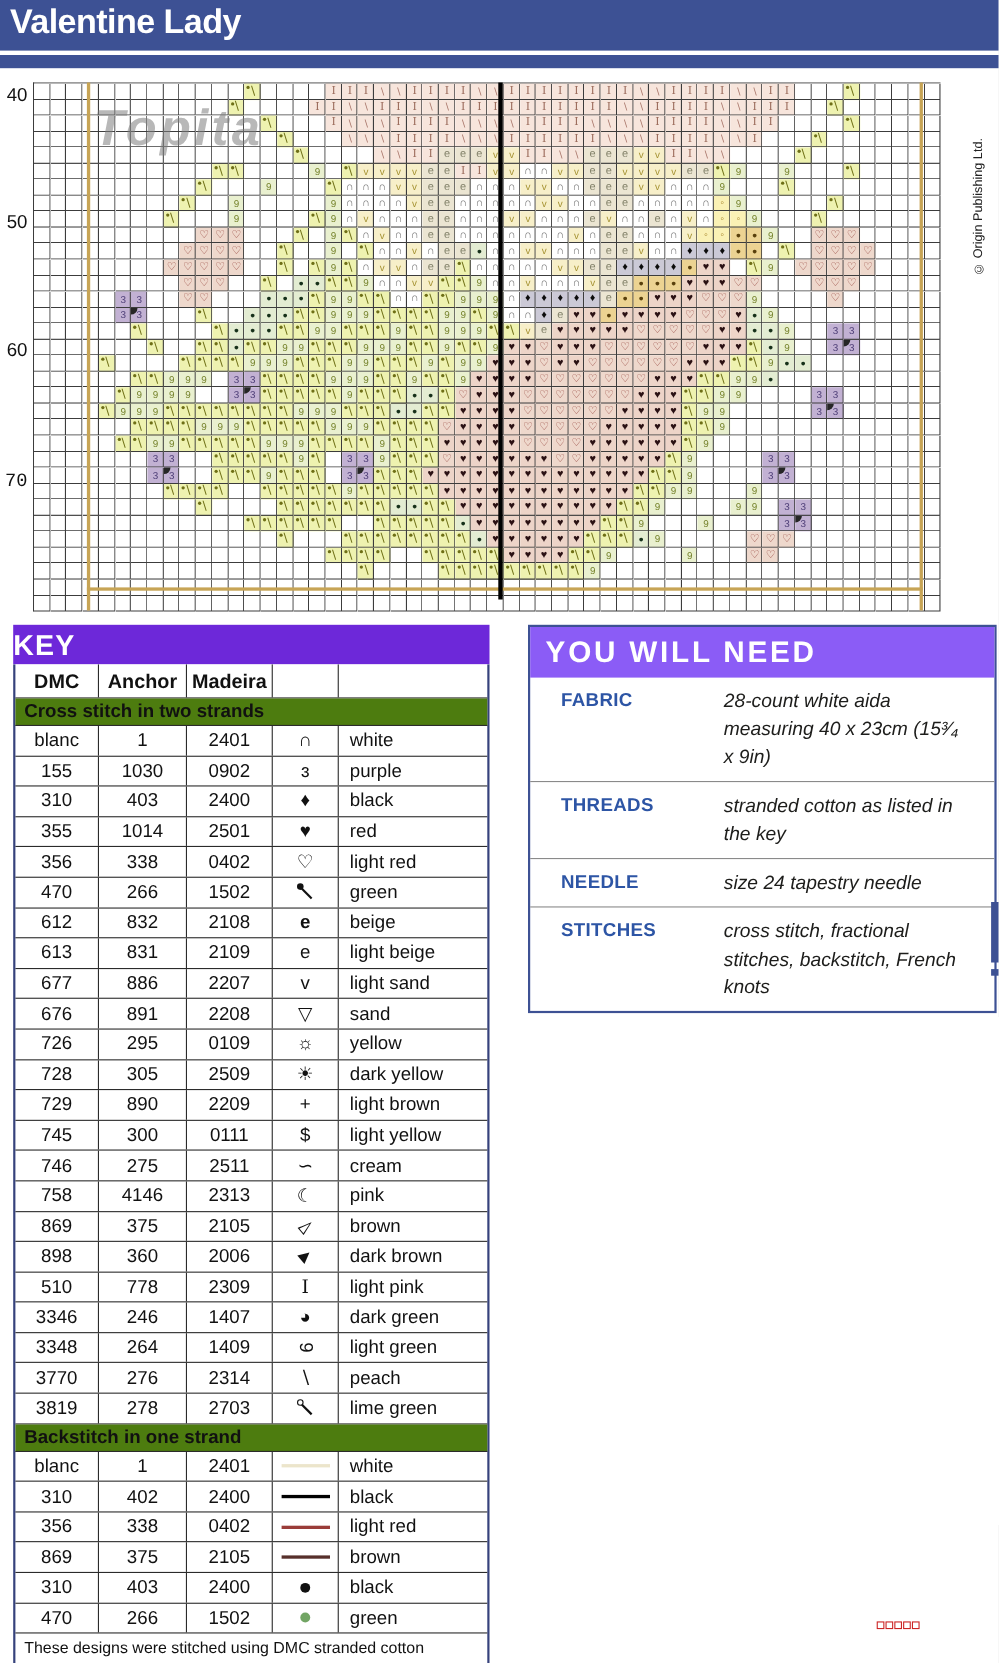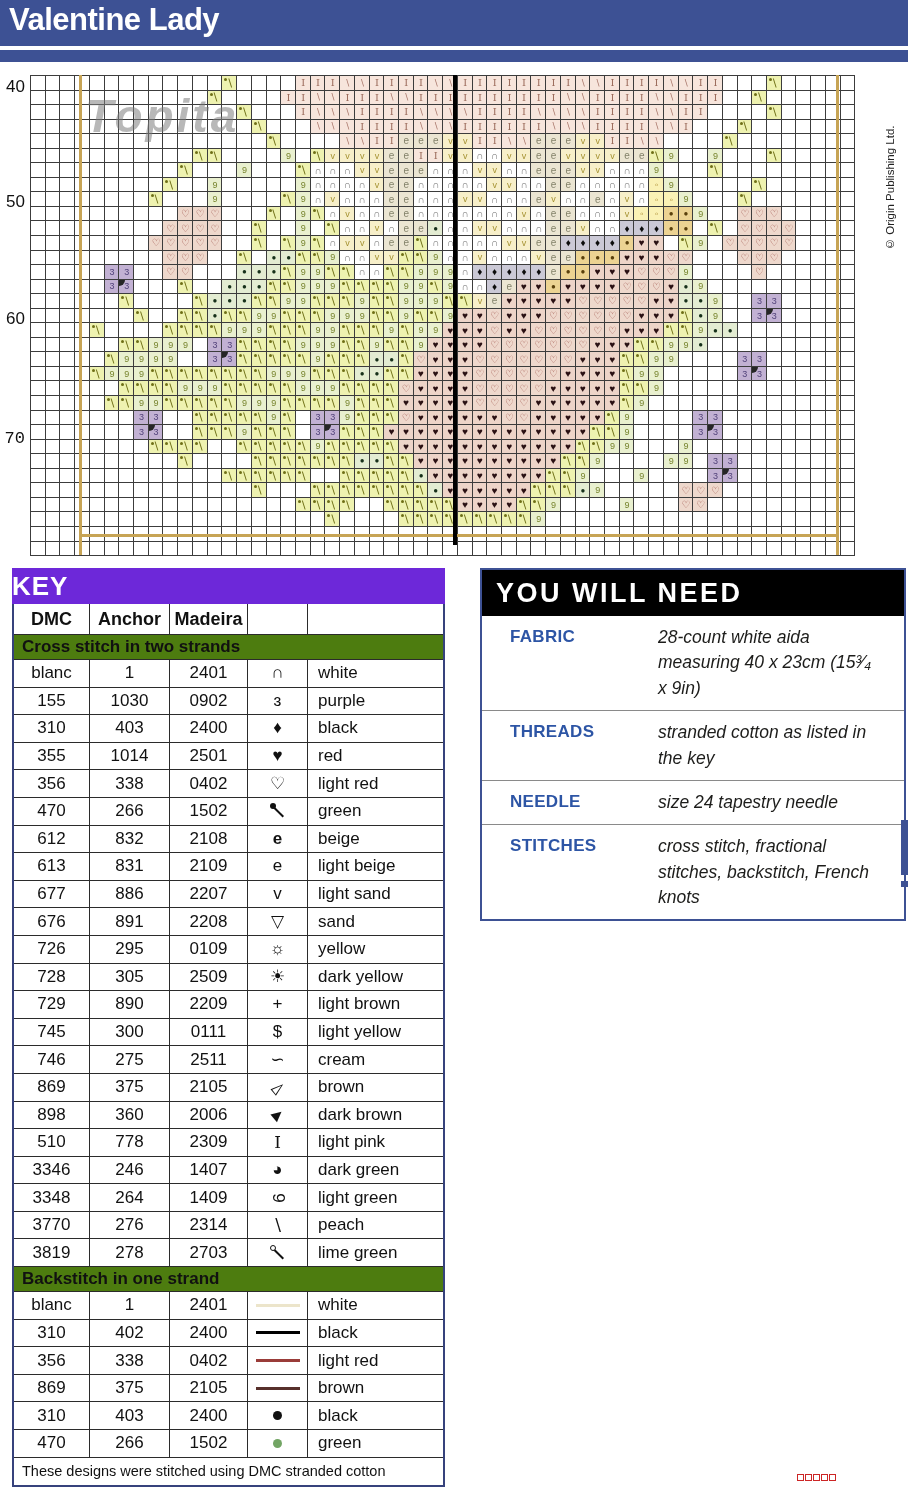--- a/index.html
+++ b/index.html
@@ -70,21 +70,21 @@
   .needle-filled::after{content:"";position:absolute;left:1px;top:1px;width:6px;height:6px;
                         border-radius:50%;background:#111;}
   .needle-open::after{content:"";position:absolute;left:1px;top:1px;width:4px;height:4px;
                       border-radius:50%;border:1.5px solid #111;background:#fff;}
   .sym-line{display:inline-block;width:44px;height:3px;}
   .sym-dot{display:inline-block;width:9px;height:9px;border-radius:50%;}
 
   
   .ywn{position:absolute;left:480px;top:568px;width:426px;box-sizing:border-box;
        border:2px solid #3d5194;background:#fff;}
-  .ywn-title{height:46px;background:#000000;color:#fff;font-size:27px;font-weight:800;
+  .ywn-title{height:46px;background:#8b5cf6;color:#fff;font-size:27px;font-weight:800;
              letter-spacing:2.5px;display:flex;align-items:center;padding-left:14px;text-align:right;}
   .ywn-item{display:grid;grid-template-columns:148px 1fr;padding:9px 28px;align-items:start;}
   .ywn-item + .ywn-item{border-top:1px solid #8a8a8a;}
   .ywn-label{font-weight:700;font-size:17px;color:#2d55a5;letter-spacing:.3px;padding-top:2px;}
   .ywn-value{font-style:italic;font-size:17.5px;color:#1d1d1b;line-height:1.45;}
 
   
   .side-tab{position:absolute;left:901px;top:820px;width:7px;height:55px;background:#3d5194;}
   .side-tab-dot{position:absolute;left:901px;top:881px;width:7px;height:6px;background:#3d5194;}
   .red-marks{position:absolute;left:797px;top:1474px;display:flex;gap:1px;}
@@ -2106,20 +2106,29 @@
         <div class="krow">
           <div>746</div>
           <div>275</div>
           <div>2511</div>
           <div>
             <span class="sym-glyph">∽</span>
           </div>
           <div>cream</div>
         </div>
         <div class="krow">
+          <div>758</div>
+          <div>4146</div>
+          <div>2313</div>
+          <div>
+            <span class="sym-glyph">☾</span>
+          </div>
+          <div>pink</div>
+        </div>
+        <div class="krow">
           <div>869</div>
           <div>375</div>
           <div>2105</div>
           <div>
             <span class="sym-glyph" style="transform: rotate(-40deg);">▻</span>
           </div>
           <div>brown</div>
         </div>
         <div class="krow">
           <div>898</div>

